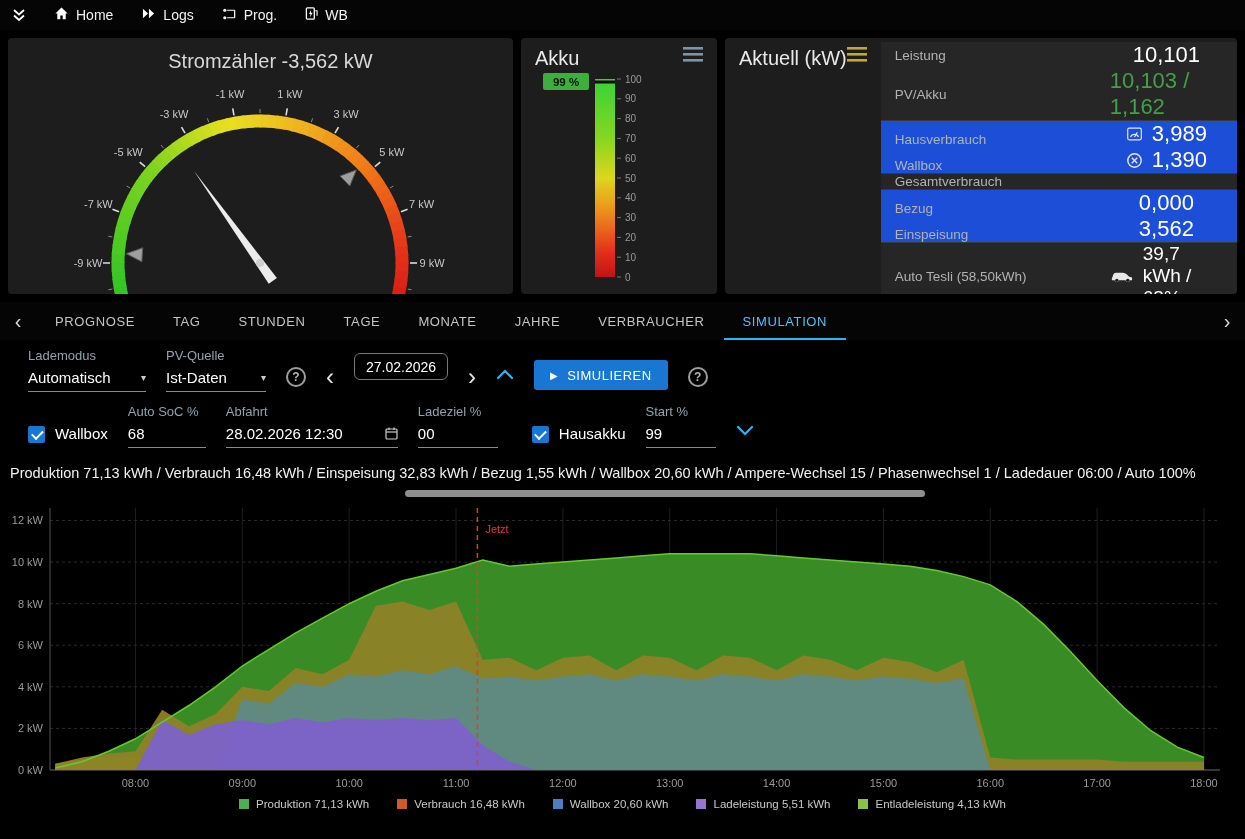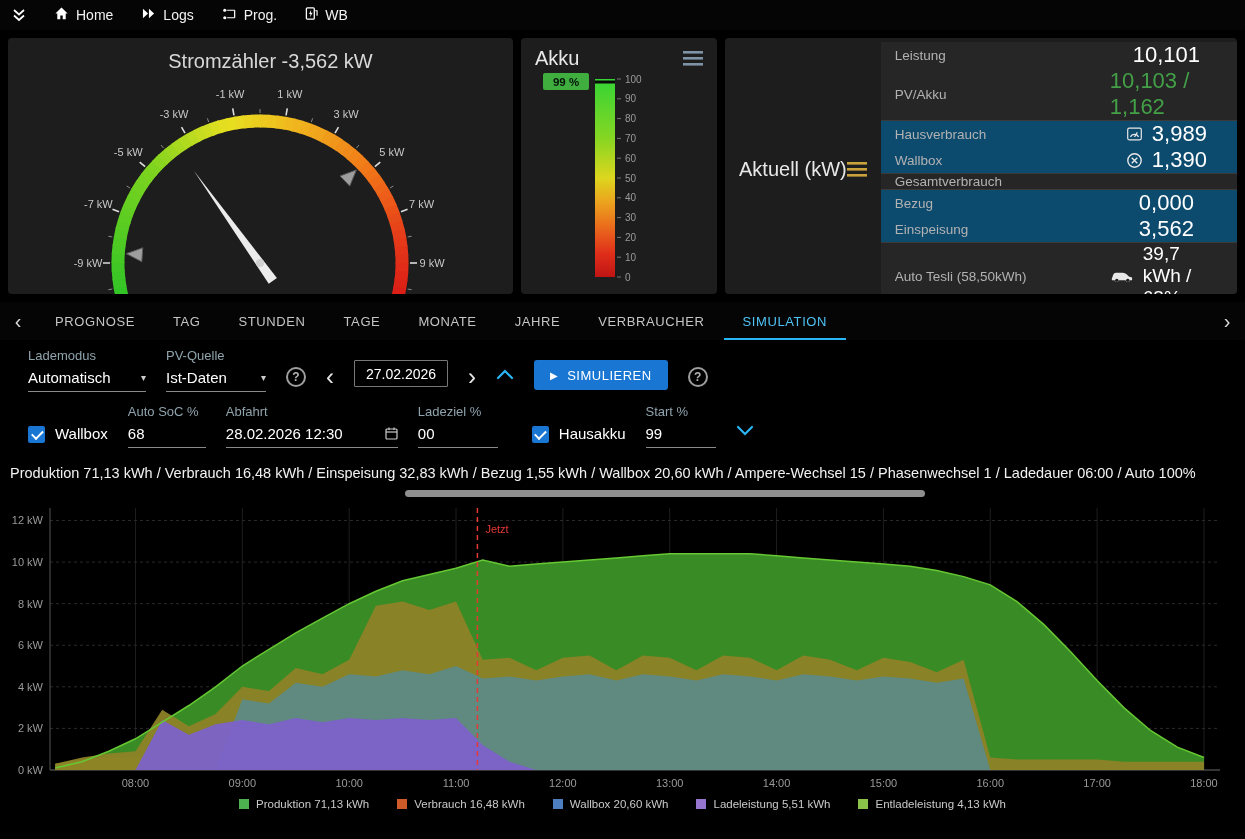--- a/index.html
+++ b/index.html
@@ -11,28 +11,28 @@
   .nav-expander { display:flex; align-items:center; }
   .nav-item { display:flex; align-items:center; gap:7px; color:#f2f2f2; font-size:14px; cursor:pointer; }
 
   
   .top-row { display:flex; gap:8px; margin:8px; height:256px; }
   .panel { background:#1d1d1d; border-radius:4px; overflow:hidden; }
   .gauge-panel { width:505px; }
   .gauge-title { text-align:center; font-size:20px; color:#d8d8d8; padding-top:12px; font-weight:400;margin-left:20px; }
   .akku-panel { width:196px; }
   .aktuell-panel { flex:1; display:flex; flex-direction:row; }
-  .panel-head { display:flex; justify-content:space-between; align-items:center; padding:9px 14px 3px; }
+  .panel-head { display:flex; justify-content:space-between; align-items:flex-start; padding:9px 14px 3px; }
   .panel-head h2 { margin:0; font-size:20px; font-weight:400; color:#e8e8e8; }
   .hamburger { cursor:pointer; display:flex; }
 
   .ak-rows { flex:1; display:flex; flex-direction:column; margin-top:4px; }
   .ak-row { flex:1; display:flex; align-items:center; padding:0 14px; }
   .ak-row.g-light { background:#262626; }
-  .ak-row.g-dark  { background:#0c4a6e; }
+  .ak-row.g-dark  { background:#1d4ed8;align-items:flex-end; }
   .ak-row.g-end   { border-bottom:1px solid #3a3a3a; }
   .ak-label { width:215px; font-size:13.5px; color:#b2b2b2; }
   .ak-value { flex:1; display:flex; align-items:center; justify-content:center; gap:9px;
               font-size:22px; color:#fff; }
   .ak-row.small .ak-value { font-size:19px; }
 
   
   .tabbar { height:38px; display:flex; align-items:stretch; background:#050505; }
   .tab-chev { width:36px; display:flex; align-items:center; justify-content:center; color:#ddd; font-size:20px; cursor:pointer; }
   .tabs { flex:1; display:flex; }
@@ -44,22 +44,22 @@
   .controls { padding:2px 0 2px 28px; background:#000; }
   .ctl-row { display:flex; align-items:flex-end; gap:20px; padding:6px 0; }
   .field label { display:block; font-size:13px; color:#8fa3ad; margin-bottom:3px; }
   .sel-val { display:flex; justify-content:space-between; align-items:center;
              border-bottom:1px solid #8a8a8a; padding:3px 0 5px; color:#fff; font-size:15px; cursor:pointer; }
   .caret { font-size:10px; color:#ccc; margin-left:8px; }
   .field input { background:none; border:none; border-bottom:1px solid #8a8a8a; color:#fff;
                  font-size:15px; padding:3px 0 5px; width:100%; font-family:inherit; outline:none; }
   .inputline { display:flex; align-items:center; gap:6px; border-bottom:1px solid #8a8a8a; }
   .inputline input { border-bottom:none; flex:1; }
-  .date-box { background:none; border:1px solid #777; border-radius:1px; color:#fff; font-size:14px;
-              width:94px; height:27px; text-align:center; margin-bottom:5px; font-family:inherit; outline:none; }
+  .date-box { background:none; border:1px solid #777; border-radius:6px; color:#fff; font-size:14px;
+              width:94px; height:27px; text-align:center; margin-bottom:12px; font-family:inherit; outline:none; }
   .help { width:20px; height:20px; border:2px solid #9e9e9e; border-radius:50%; color:#b5b5b5;
           font-size:12px; font-weight:bold; display:flex; align-items:center; justify-content:center;
           margin-bottom:5px; cursor:pointer; }
   .nav-chev { font-size:24px; color:#e8e8e8; margin-bottom:3px; line-height:1; cursor:pointer; }
   .chev-icon { margin-bottom:8px; cursor:pointer; }
   .sim-btn { background:#1976d2; border:none; border-radius:3px; color:#fff; font-size:13px;
              letter-spacing:.5px; height:30px; padding:0 16px; display:flex; align-items:center;
              gap:9px; margin-bottom:2px; cursor:pointer; font-family:inherit; }
   .sim-btn .play { font-size:10px; }
   .checkbox { width:17px; height:17px; background:#1976d2; border-radius:2px; position:relative;

